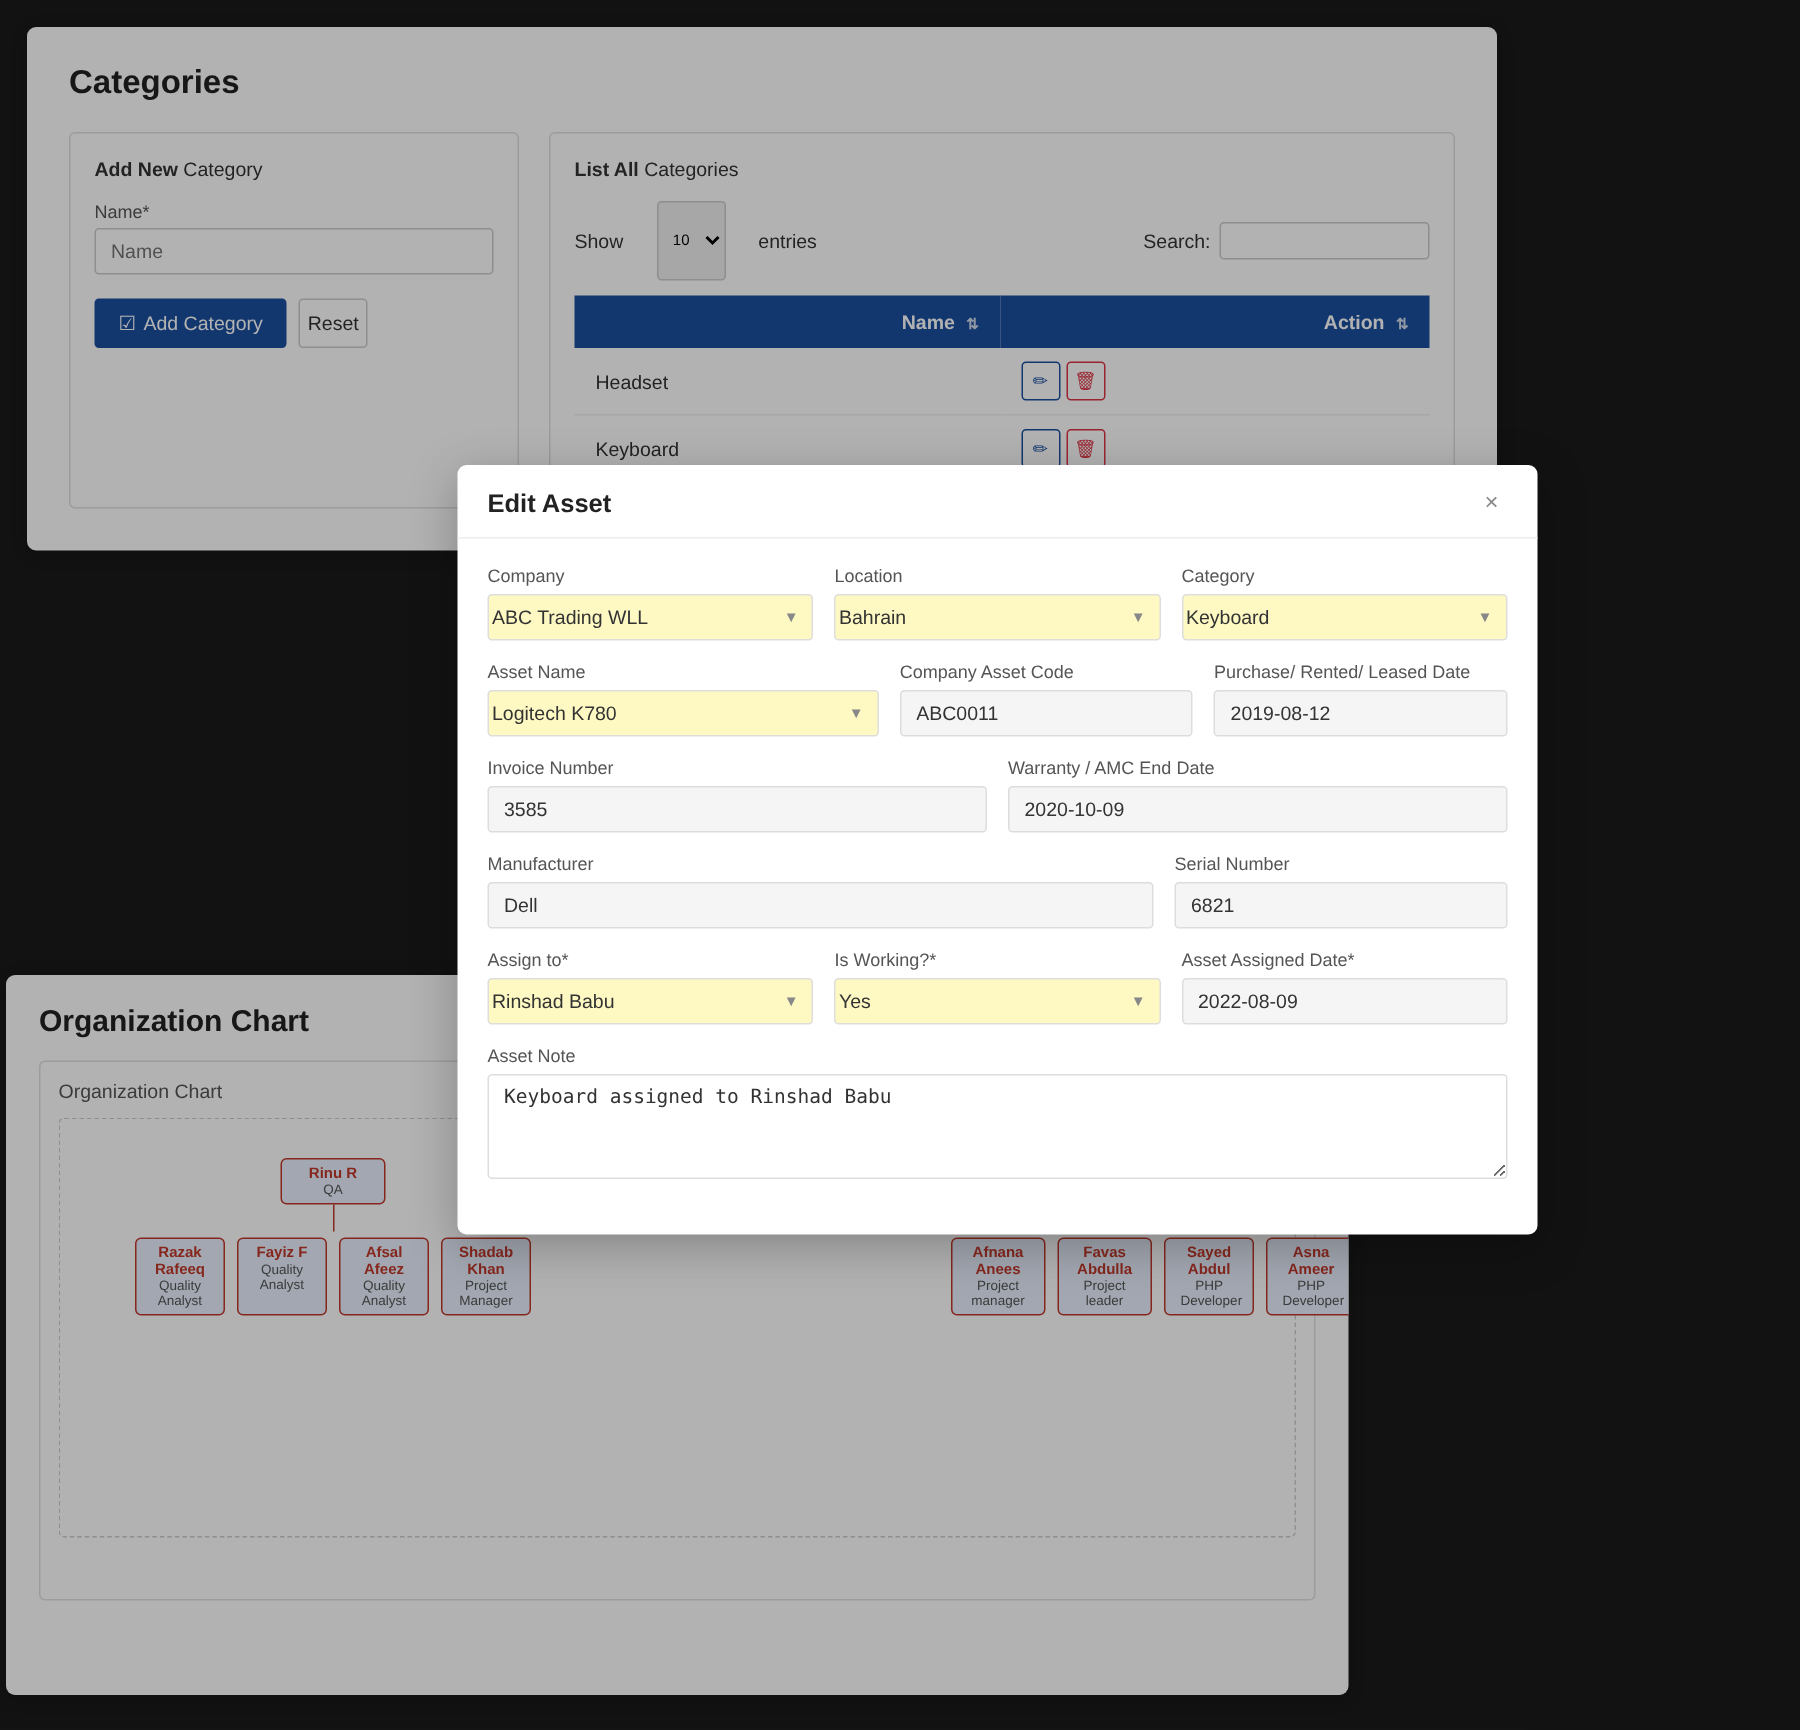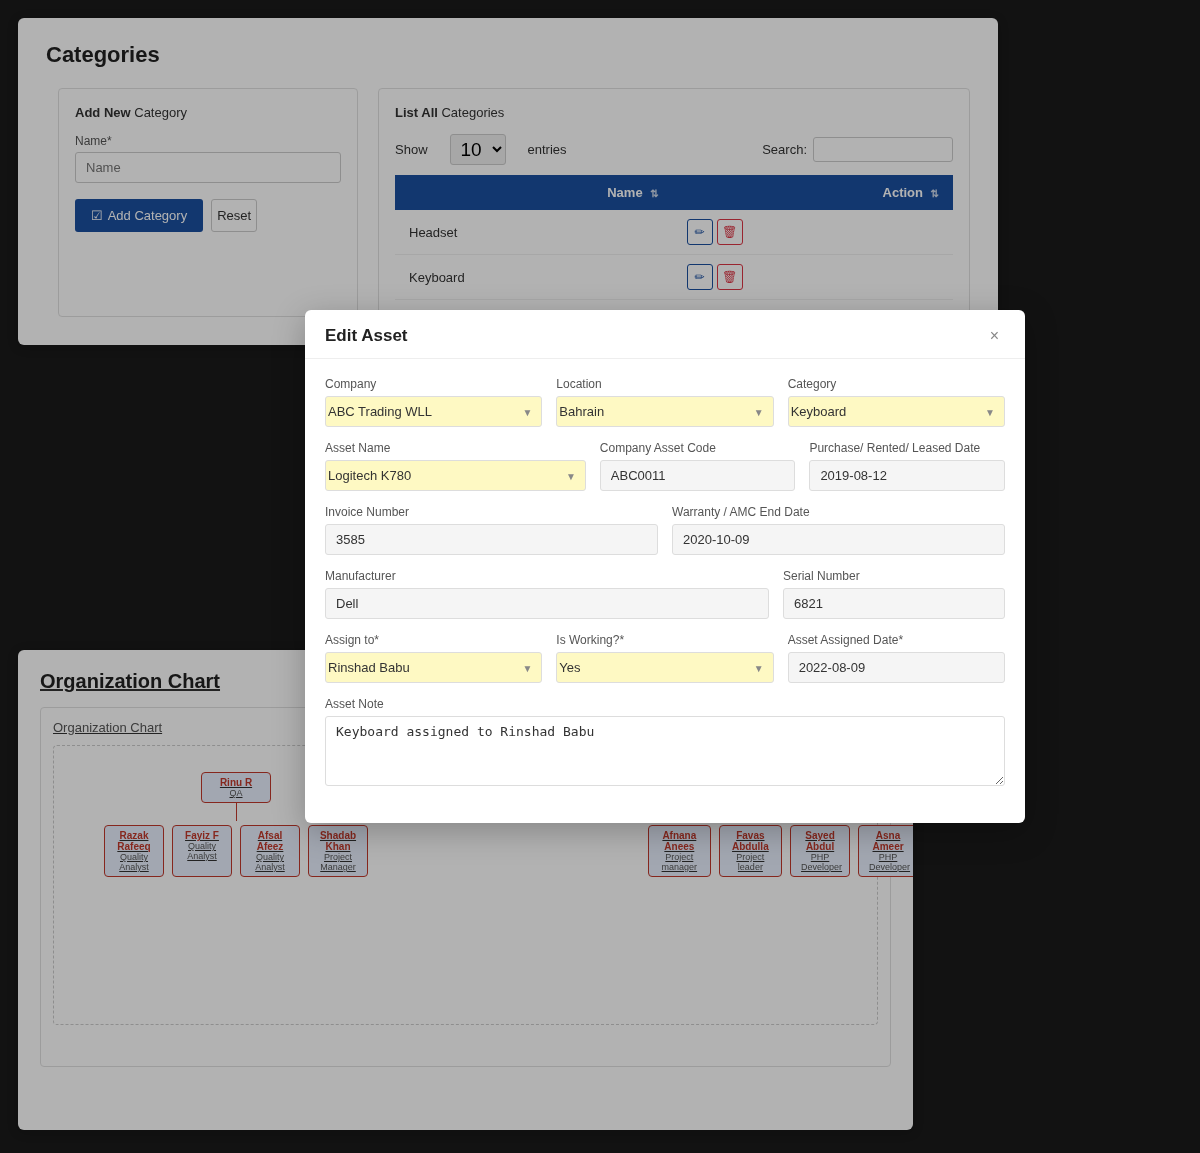--- a/index.html
+++ b/index.html
@@ -38,21 +38,20 @@
       gap: 20px;
     }
 
     
     .add-category-box {
       border: 1px solid #e0e0e0;
       border-radius: 4px;
       padding: 16px;
       width: 300px;
       flex-shrink: 0;
-      margin-left: 12px;
     }
 
     .add-category-box .box-title {
       font-size: 13px;
       margin-bottom: 14px;
       color: #333;
     }
 
     .add-category-box .box-title strong {
       font-weight: 700;
@@ -132,22 +131,22 @@
     .show-entries {
       display: flex;
       align-items: center;
       gap: 22px;
       font-size: 13px;
     }
 
     .show-entries select {
       border: 1px solid #ccc;
       border-radius: 3px;
-      padding: 3px 6px;
-      font-size: 19px;
+      padding: 19px 6px;
+      font-size: 10px;
     }
 
     .search-box {
       display: flex;
       align-items: center;
       gap: 6px;
       font-size: 13px;
     }
 
     .search-box input {
@@ -221,29 +220,28 @@
     .sort-icon {
       font-size: 10px;
       margin-left: 4px;
       opacity: 0.8;
     }
 
     
     .org-chart-panel {
       position: absolute;
       top: 650px;
-      left: 18px;
+      left: 4px;
       width: 895px;
       background: #fff;
       border-radius: 6px;
       box-shadow: 0 2px 12px rgba(0,0,0,0.15);
       padding: 20px 22px;
       height: 480px;
       overflow: hidden;
-      text-decoration: underline;
     }
 
     .org-chart-panel h2 {
       font-size: 20px;
       font-weight: 700;
       color: #222;
       margin-bottom: 14px;
     }
 
     .org-chart-inner {

